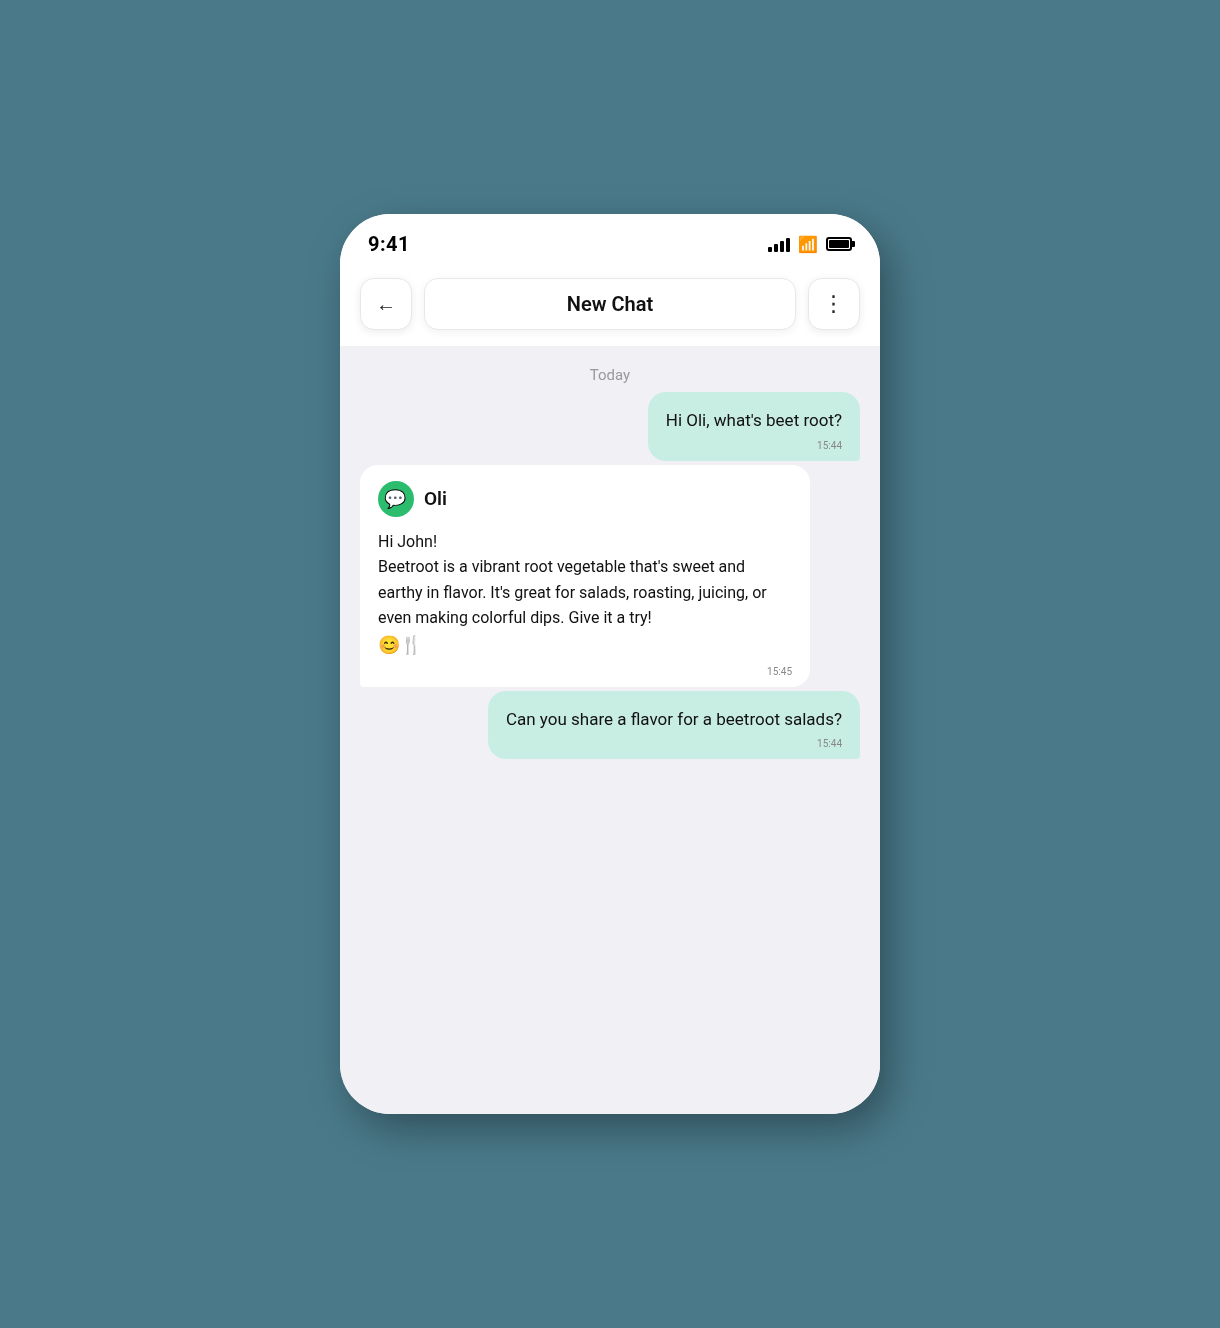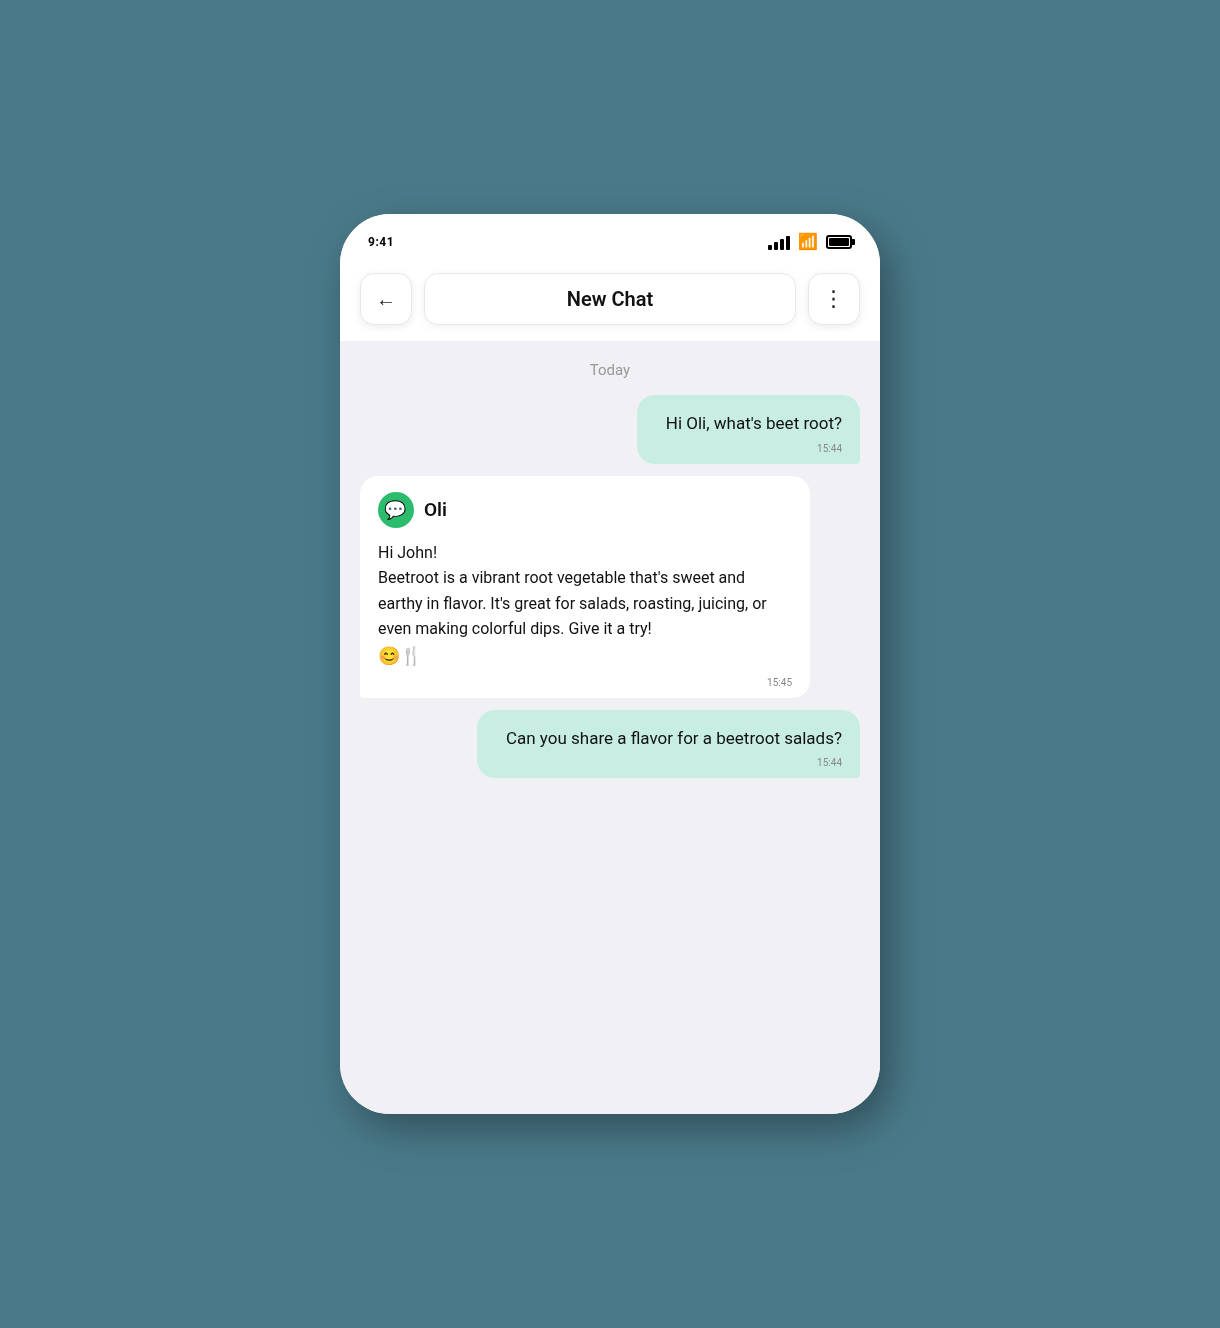--- a/index.html
+++ b/index.html
@@ -27,21 +27,21 @@
     
     .status-bar {
       background: #ffffff;
       display: flex;
       justify-content: space-between;
       align-items: center;
       padding: 18px 28px 10px 28px;
     }
 
     .status-time {
-      font-size: 12px;
+      font-size: 20px;
       font-weight: 700;
       color: #000;
       letter-spacing: 0.5px;
     }
 
     .status-icons {
       display: flex;
       align-items: center;
       gap: 8px;
     }
@@ -163,37 +163,37 @@
       letter-spacing: 1px;
     }
 
     
     .chat-area {
       flex: 1;
       background: #f0f0f5;
       padding: 20px 20px;
       display: flex;
       flex-direction: column;
-      gap: 12px;
+      gap: 4px;
       overflow-y: auto;
     }
 
     .date-label {
       text-align: center;
       color: #999;
       font-size: 15px;
       margin-bottom: 4px;
     }
 
     
     .msg-user {
       align-self: flex-end;
       background: #c8ede3;
       border-radius: 18px 18px 4px 18px;
-      padding: 16px 18px 10px 29px;
+      padding: 16px 18px 10px 18px;
       max-width: 82%;
       position: relative;
     }
 
     .msg-user-text {
       font-size: 17px;
       color: #111;
       line-height: 1.5;
     }
 

